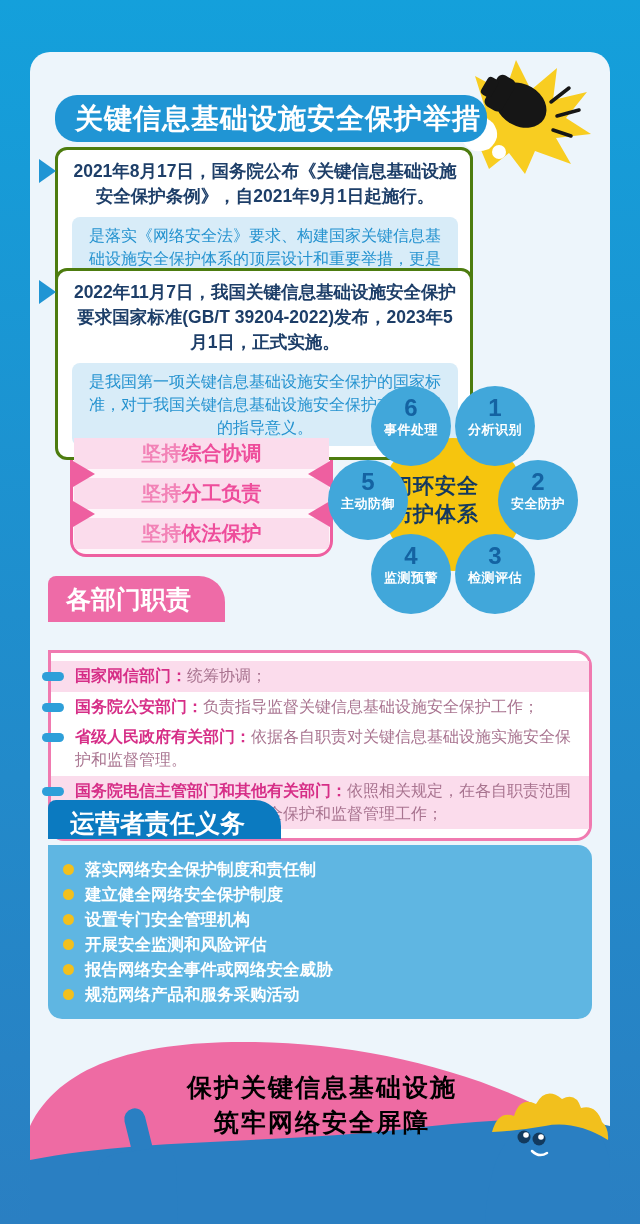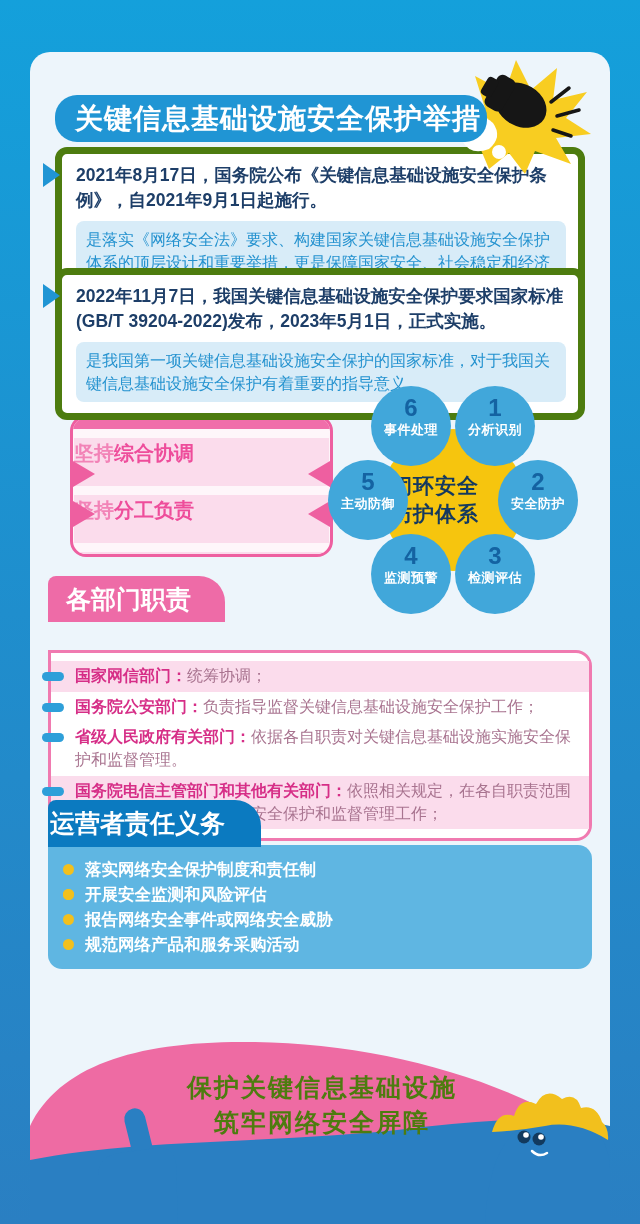--- a/index.html
+++ b/index.html
@@ -16,44 +16,44 @@
   
   .title-bar {
     position:absolute; left:25px; top:43px; width:432px; height:47px;
     background:#2095d4; border-radius:22px; color:#fff;
     font-size:28px; font-weight:800; line-height:47px; padding-left:20px; letter-spacing:1px;
     z-index:3;
   }
   .deco { position:absolute; right:6px; top:0; width:185px; height:130px; z-index:2; }
   
   .info-box {
-    position:absolute; left:25px; width:530px;
-    background:#fff; border:7px solid #4d7c0f; border-radius:12px;
-    padding:9px 12px 11px 14px; z-index:1;
+    position:absolute; left:25px; width:418px;
+    background:#fff; border:3px solid #4d7c0f; border-radius:12px;
+    padding:9px 12px 11px 14px; z-index:1;text-align:center;
   }
   .info-box.b1 { top:95px; }
   .info-box.b2 { top:216px; }
   .arrow-marker {
     position:absolute; left:-19px; top:9px; width:0; height:0;
     border-left:17px solid #2095d4; border-top:12px solid transparent; border-bottom:12px solid transparent;
   }
   .info-para { color:#1d3e68; font-size:17.5px; font-weight:600; line-height:1.42; }
   .info-note {
     margin-top:8px; background:#d8ecf8; color:#2492cf; border-radius:8px;
     padding:7px 10px; font-size:16px; font-weight:500; line-height:1.45;
   }
   
   .pillar-box {
     position:absolute; left:40px; top:363px; width:263px; height:142px;
     background:#fef6fa; border:3px solid #ee5fa0; border-radius:16px; overflow:hidden;
   }
   .pillar-cap { height:11px; background:#f06eaa; }
   .ribbon {
-    position:relative; margin:9px 1px 0 1px; height:48px; background:#fbdcec;
-    text-align:left; line-height:31px; font-size:20px; z-index:1;
+    position:relative; margin:9px 1px 0 1px; height:31px; background:#fbdcec;
+    text-align:center; line-height:31px; font-size:20px; z-index:1;
   }
   .ribbon .pfx { color:#f283b7; font-weight:600; }
   .ribbon .emp { color:#ee4d9b; font-weight:800; }
   .fold { position:absolute; width:22px; height:26px; background:#ee5fa0; z-index:2; }
   .fold.l { left:0;  clip-path:polygon(0 0, 100% 50%, 0 100%); }
   .fold.r { right:0; clip-path:polygon(100% 0, 0 50%, 100% 100%); }
   .fold.g1 { top:43px; } .fold.g2 { top:83px; }
   
   .flower { position:absolute; left:303px; top:328px; width:240px; height:240px; }
   .flower-center {
@@ -83,37 +83,37 @@
     background:#fff; border:3px solid #f07ab0; border-radius:0 16px 16px 16px;
     padding:8px 0 9px 0; z-index:1;
   }
   .dept-row { position:relative; padding:4px 14px 4px 24px; font-size:16px; line-height:1.42; }
   .dept-row.alt { background:#fbdcec; }
   .dept-bullet { position:absolute; left:-9px; top:11px; width:22px; height:9px; border-radius:5px; background:#2e9fd9; }
   .dept-name { color:#d62e87; font-weight:800; }
   .dept-desc { color:#a8738f; font-weight:500; }
   
   .op-tab {
-    position:absolute; left:18px; top:748px; height:47px; padding:0 36px 0 2px;
+    position:absolute; left:18px; top:748px; height:39px; padding:0 36px 0 22px;
     background:#0b7ac0; color:#fff; font-size:25px; font-weight:800; line-height:47px;
     border-radius:8px 26px 0 0; z-index:2;
   }
   .op-panel {
     position:absolute; left:18px; top:793px; width:544px;
     background:#5fb6e2; border-radius:0 14px 14px 14px;
     padding:12px 14px 12px 14px; z-index:1;
   }
   .op-item { position:relative; padding-left:23px; color:#fff; font-size:16.5px; font-weight:600; line-height:25px; }
   .op-item .dot { position:absolute; left:1px; top:7px; width:11px; height:11px; border-radius:50%; background:#f2c01d; }
   
   .footer { position:absolute; left:0; bottom:0; width:580px; height:190px; }
   .footer svg { position:absolute; left:0; top:0; }
   .footer-text {
     position:absolute; left:4px; right:0; top:36px; text-align:center;
-    color:#4d7c0f; font-size:25px; font-weight:800; line-height:35px; letter-spacing:2px; z-index:3;
+    color:#000000; font-size:25px; font-weight:800; line-height:35px; letter-spacing:2px; z-index:3;
   }
 </style>
 </head>
 <body>
 
 <div class="card">
 
   <div class="title-bar">关键信息基础设施安全保护举措</div>
 
   <svg class="deco" viewBox="0 0 185 130">
@@ -214,21 +214,22 @@
     </div>
     <div class="dept-row alt">
       <span class="dept-bullet"></span>
       <span class="dept-name">国务院电信主管部门和其他有关部门：</span><span class="dept-desc">依照相关规定，在各自职责范围内负责关键信息基础设施安全保护和监督管理工作；</span>
     </div>
   </div>
 
   <div class="op-tab">运营者责任义务</div>
   <div class="op-panel">
     <div class="op-item"><span class="dot"></span><span>落实网络安全保护制度和责任制</span></div>
-    <div class="op-item"><span class="dot"></span></div>
+    <div class="op-item"><span class="dot"></span><span>建立健全网络安全保护制度</span></div>
+    <div class="op-item"><span class="dot"></span><span>设置专门安全管理机构</span></div>
     <div class="op-item"><span class="dot"></span><span>开展安全监测和风险评估</span></div>
     <div class="op-item"><span class="dot"></span><span>报告网络安全事件或网络安全威胁</span></div>
     <div class="op-item"><span class="dot"></span><span>规范网络产品和服务采购活动</span></div>
   </div>
 
   <div class="footer">
     <svg width="580" height="190" viewBox="0 0 580 190">
       <path fill="#ee6ba3" d="M0,92 C30,30 110,6 225,8 C355,10 490,48 580,115 L580,190 L0,190 Z"></path>
       <path fill="#2a7fc2" d="M0,126 C110,104 250,110 385,94 C465,84 540,82 580,92 L580,190 L0,190 Z"></path>
       <g fill="#2a7fc2">

